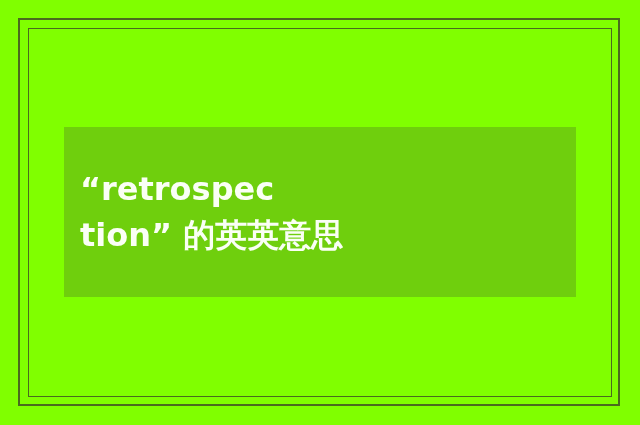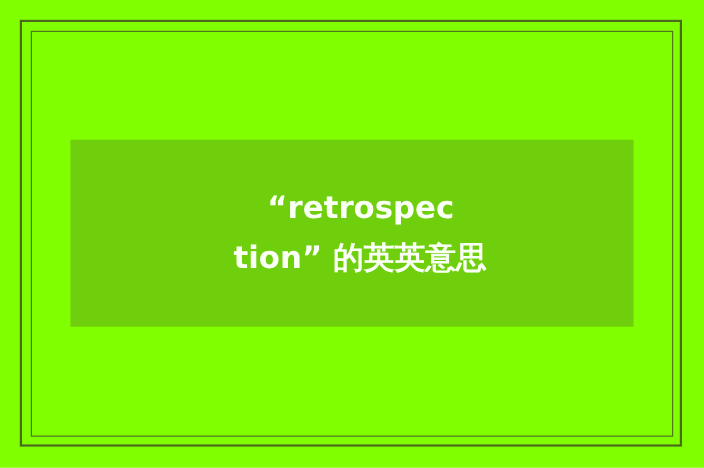--- a/index.html
+++ b/index.html
@@ -55,38 +55,37 @@
     box-sizing: border-box;
     display: flex;
     flex-direction: column;
     align-items: center;
     justify-content: center;
   }
 
   
   #headline {
     width: 100%;
-    text-align: center;
+    text-align: left;
     color: #fafff5;
     font-weight: bold;
-    font-size: 28px;
+    font-size: 32px;
     line-height: 46px;
     letter-spacing: 0px;
     text-rendering: optimizeLegibility;
   }
   #headline .line {
     display: block;
     white-space: pre;
   }
   #headline .line-1 {
     padding-left: 16px;
   }
   #headline .line-2 {
-    padding-left: 3px;
-    margin-left: 12px;
+    padding-left: 16px;
   }
 </style>
 </head>
 <body>
 
 <div id="card">
 
   <div class="frame frame-outer"></div>
 
   <div class="frame frame-inner"></div>

